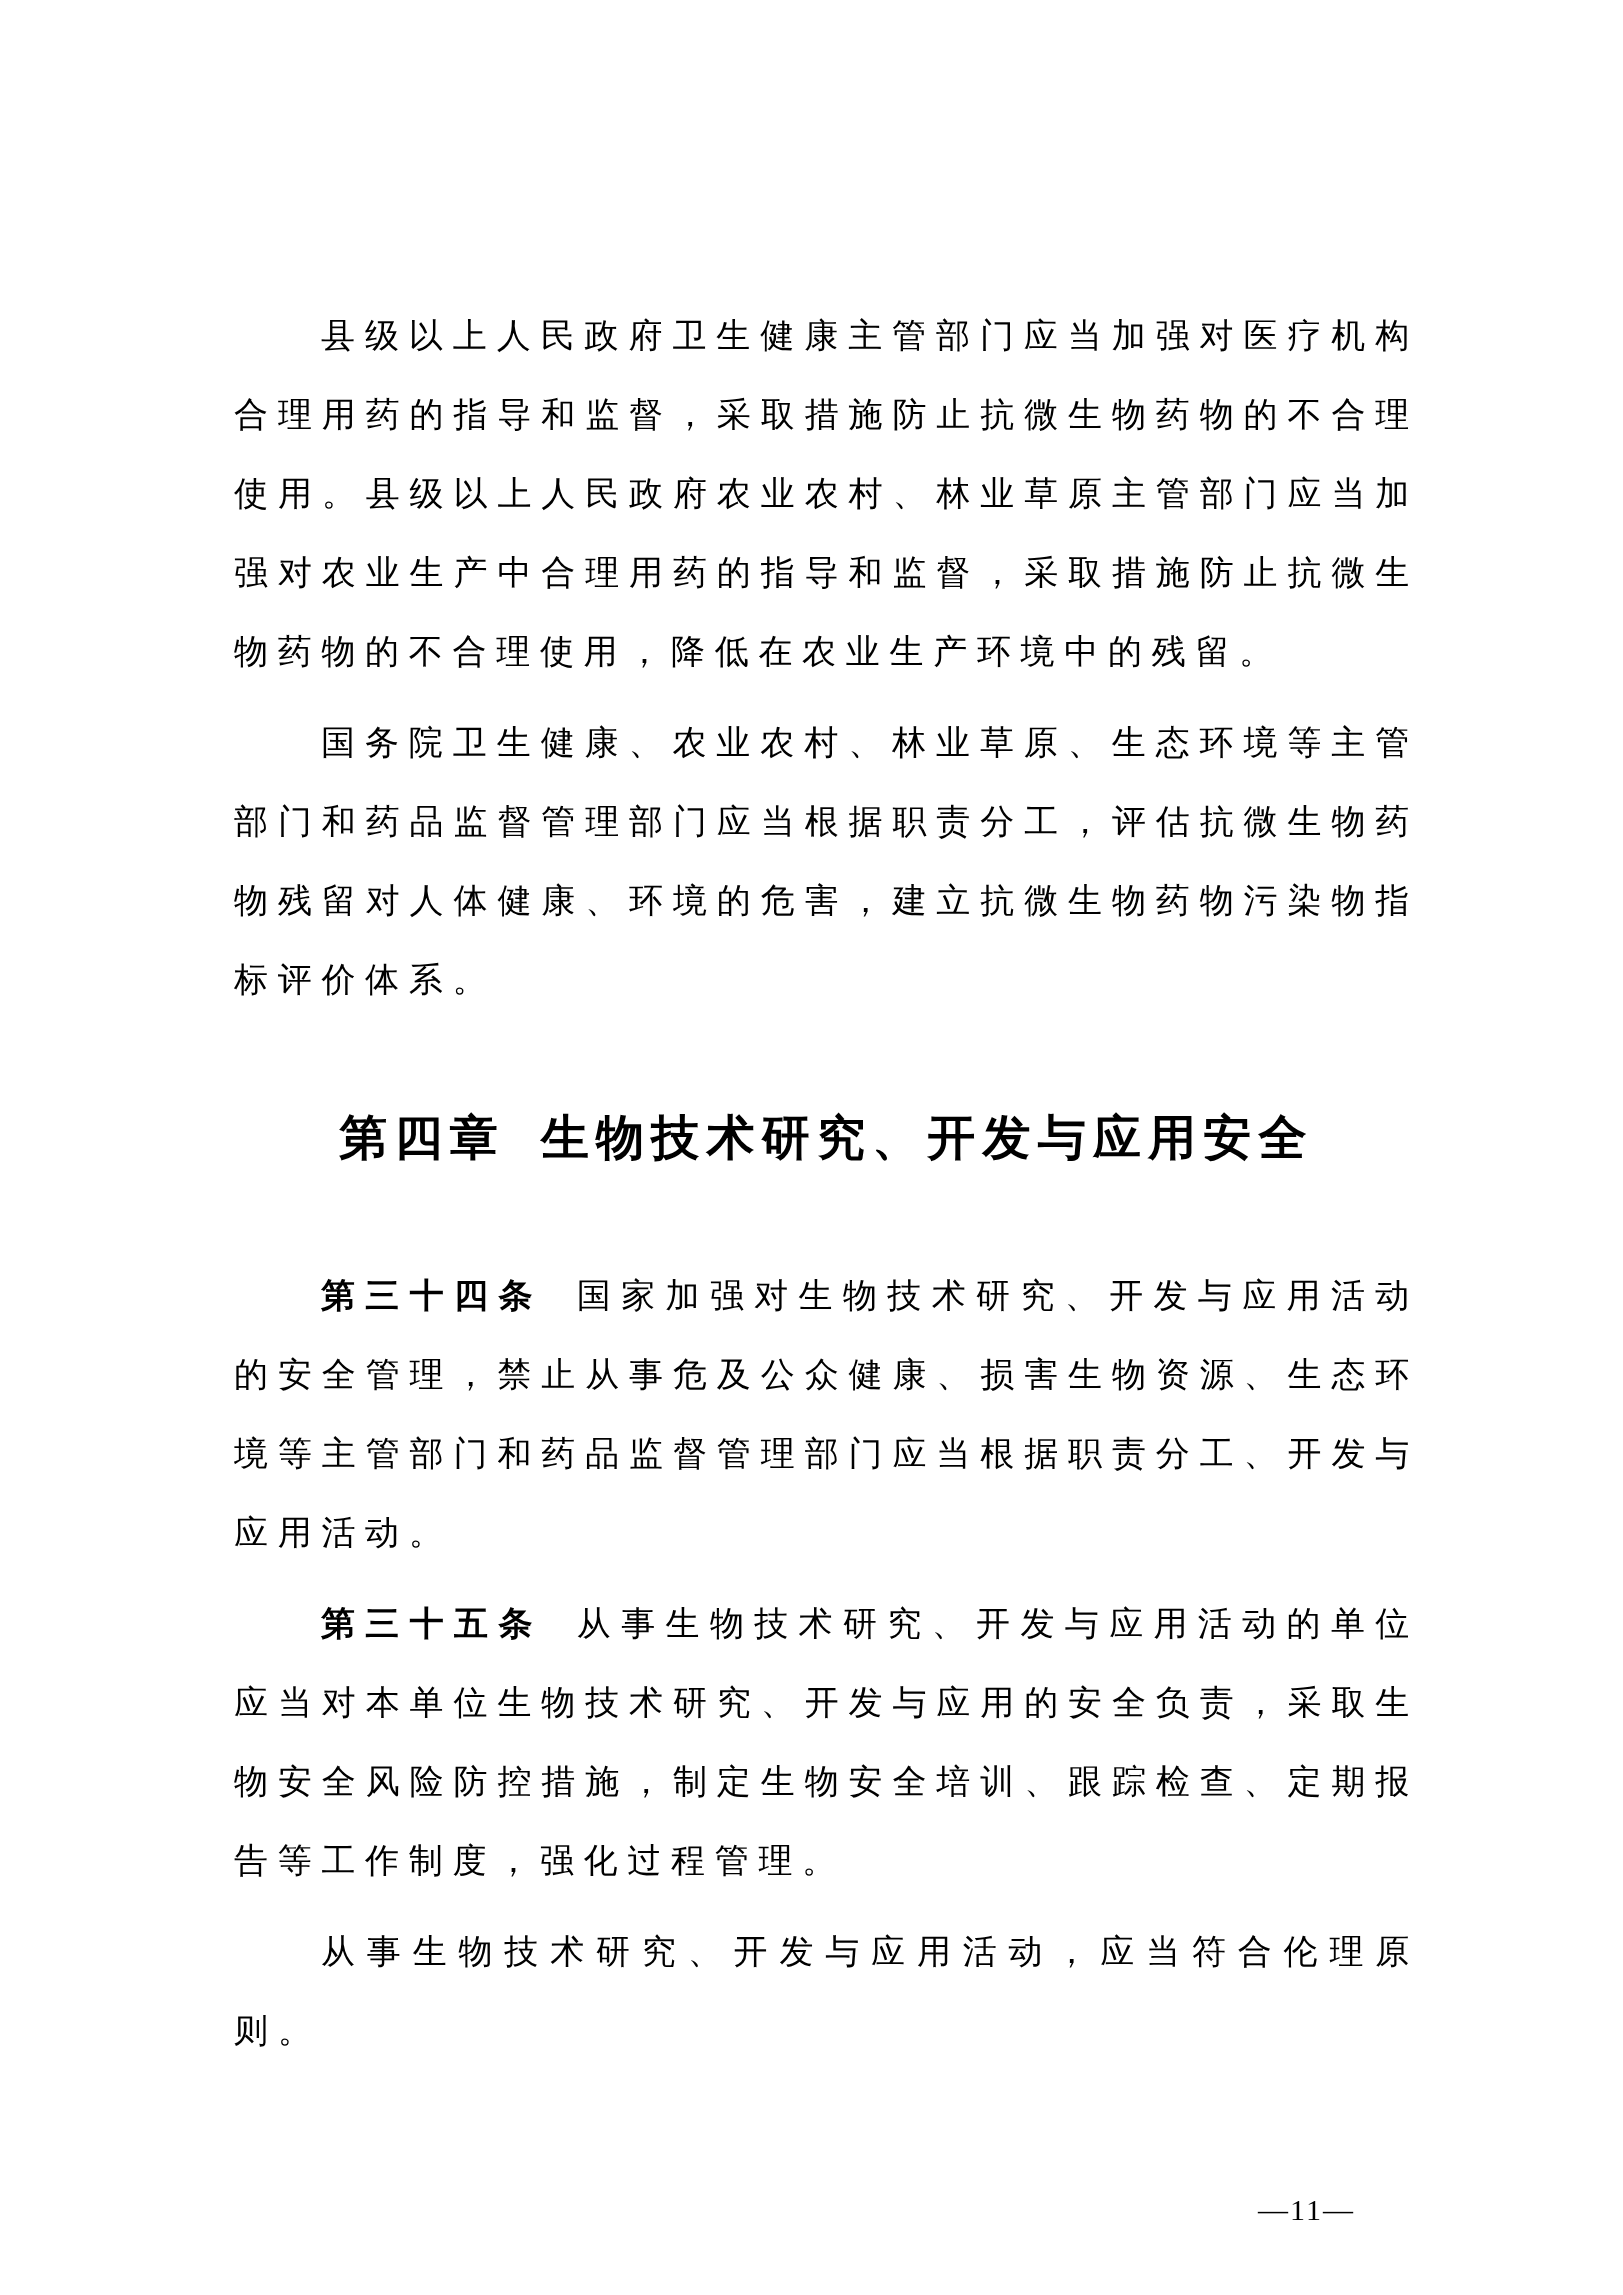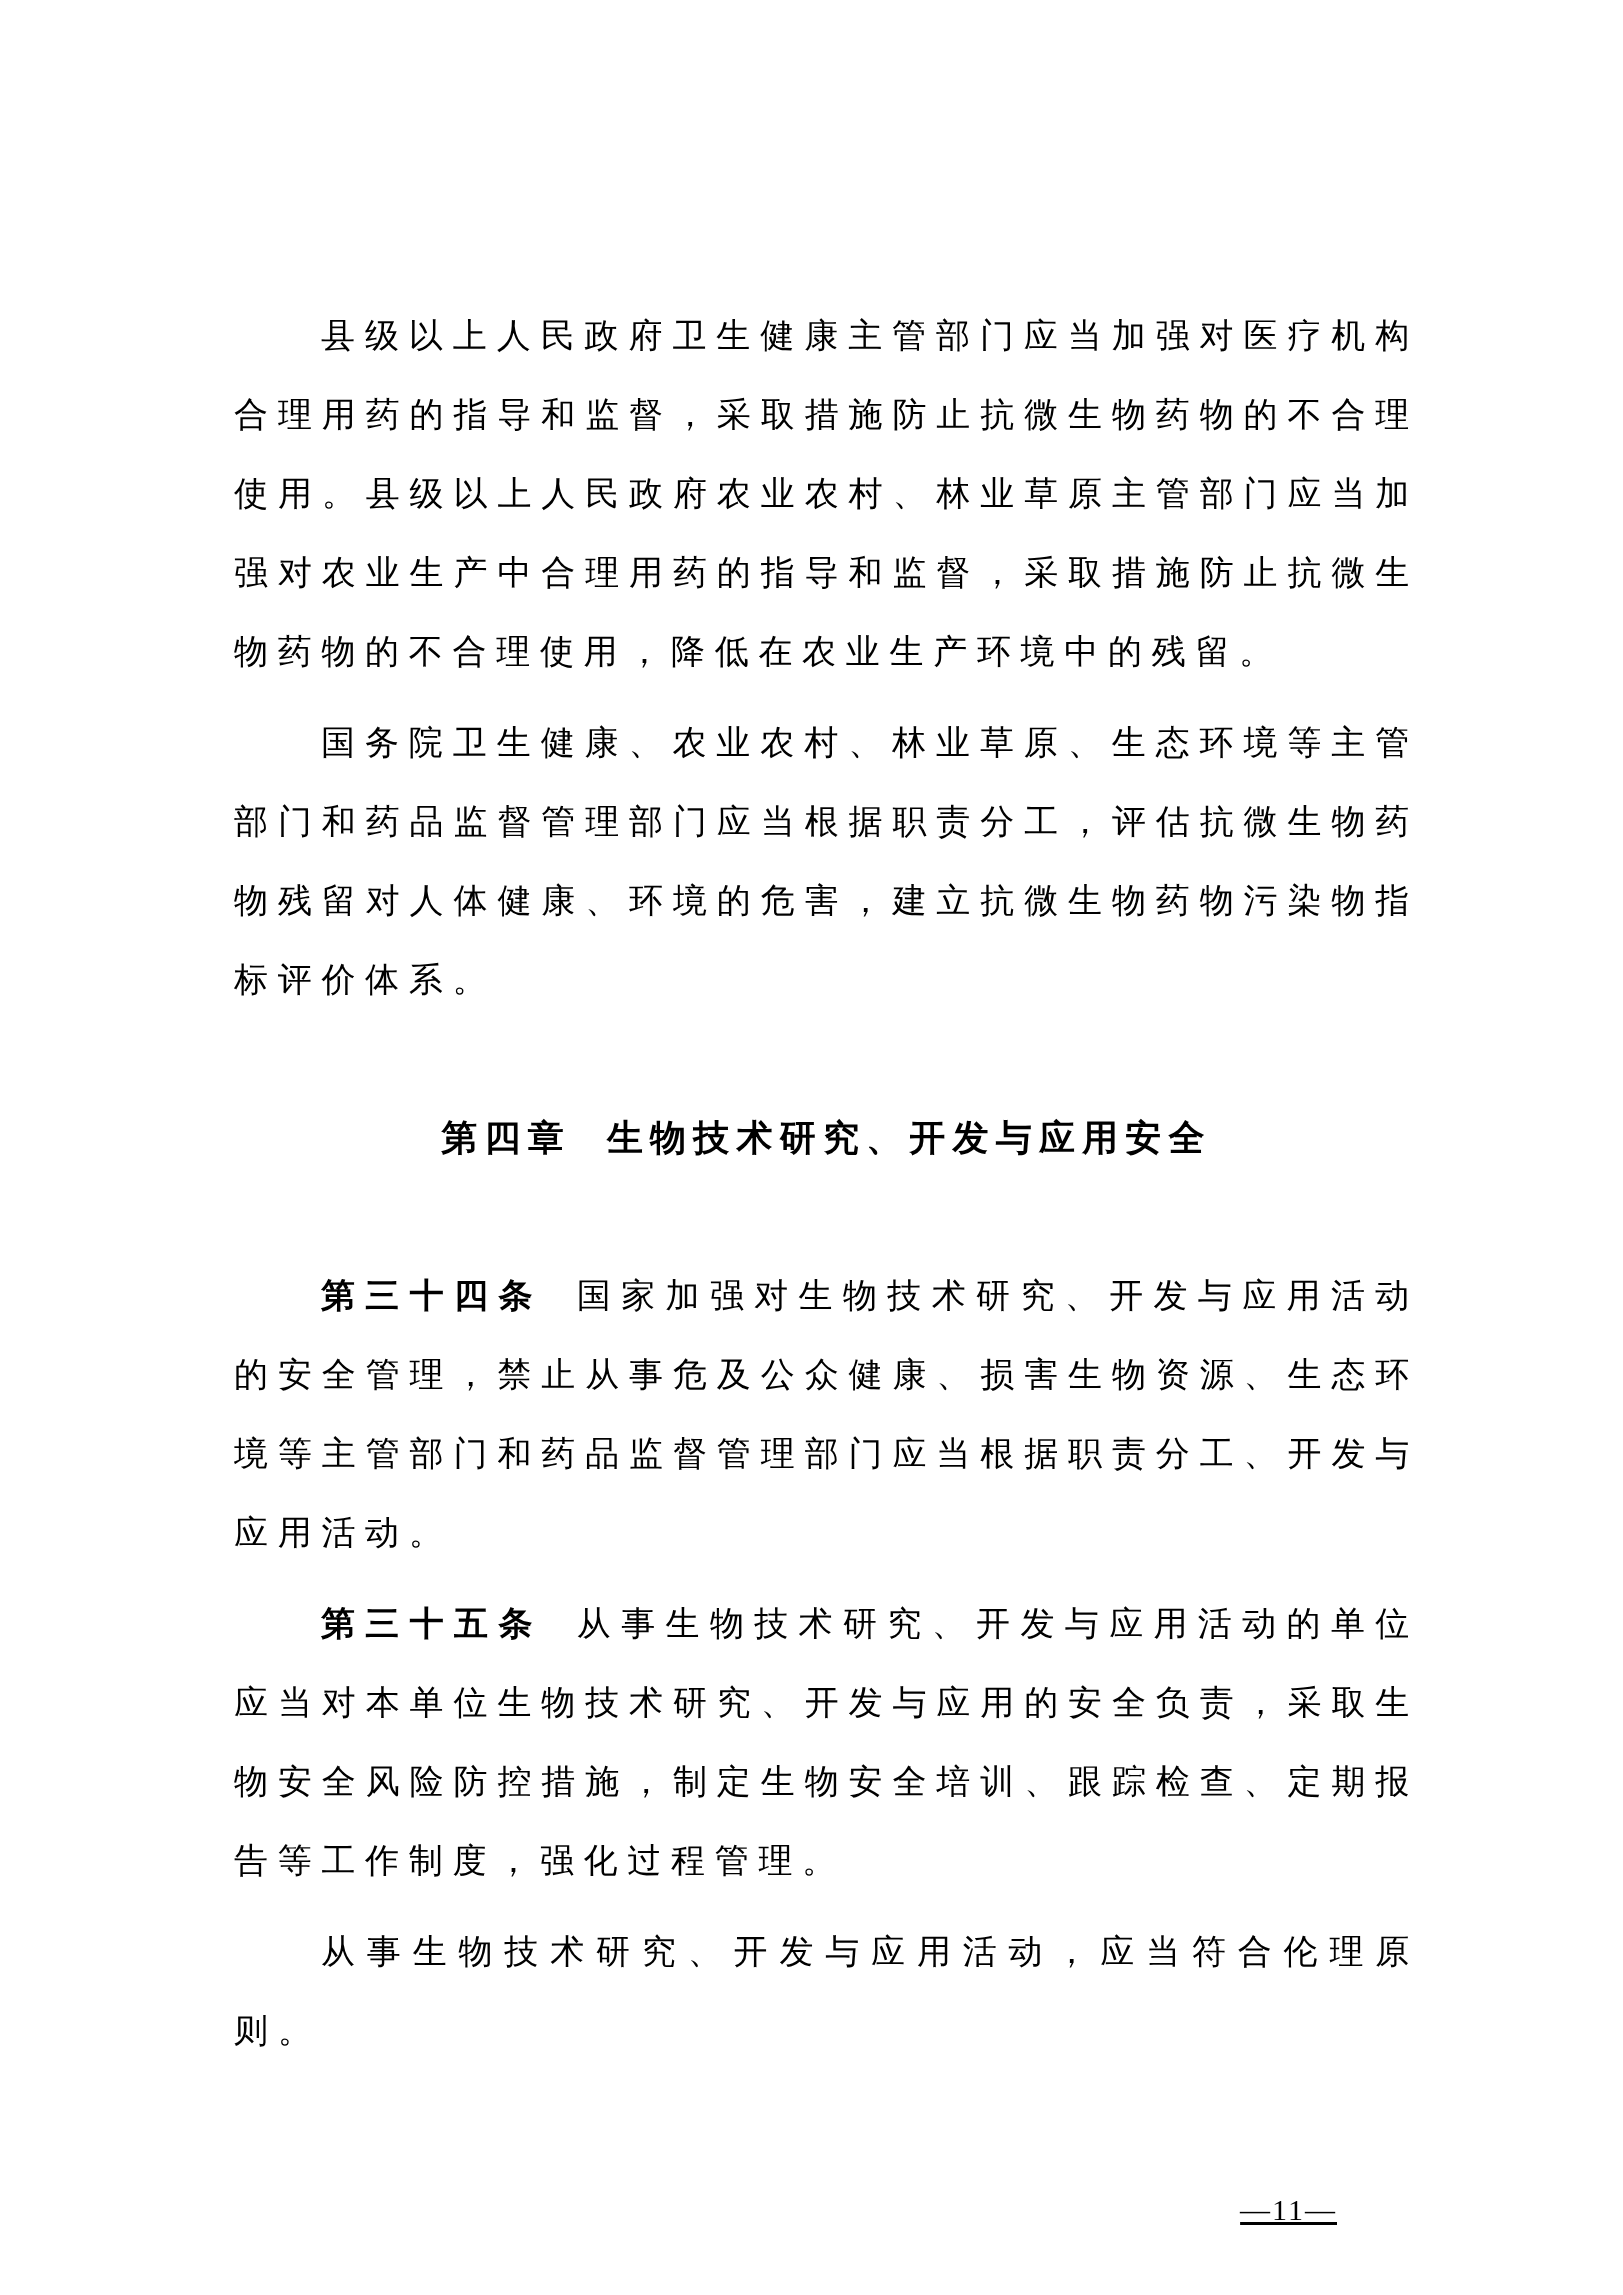--- a/index.html
+++ b/index.html
@@ -33,40 +33,39 @@
     text-indent: 87px;
     word-break: normal;
   }
   .term {
     font-family: "Liberation Sans", "DejaVu Sans", sans-serif;
     font-weight: 700;
     margin-right: 34px;
   }
   .chapter {
     margin: 79px 0 79px 0;
-    font-size: 36px;
+    font-size: 48px;
     line-height: 79px;
     letter-spacing: 7.2px;
     font-weight: 700;
     font-family: "Liberation Sans", "DejaVu Sans", sans-serif;
     text-align: center;
     text-indent: 0;
   }
   .chapter-title {
     margin-left: 36px;
   }
   .page-number {
     position: absolute;
     top: 2192px;
-    right: 286px;
+    right: 268px;
     font-size: 30px;
     line-height: 36px;
     letter-spacing: 2px;
     font-family: "Liberation Serif", "DejaVu Serif", serif;
-    text-decoration: underline;
   }
 </style>
 </head>
 <body>
 
 <div class="page">
   <div class="body-text">
 
     <p class="para">县级以上人民政府卫生健康主管部门应当加强对医疗机构合理用药的指导和监督，采取措施防止抗微生物药物的不合理使用。县级以上人民政府农业农村、林业草原主管部门应当加强对农业生产中合理用药的指导和监督，采取措施防止抗微生物药物的不合理使用，降低在农业生产环境中的残留。</p>
 

